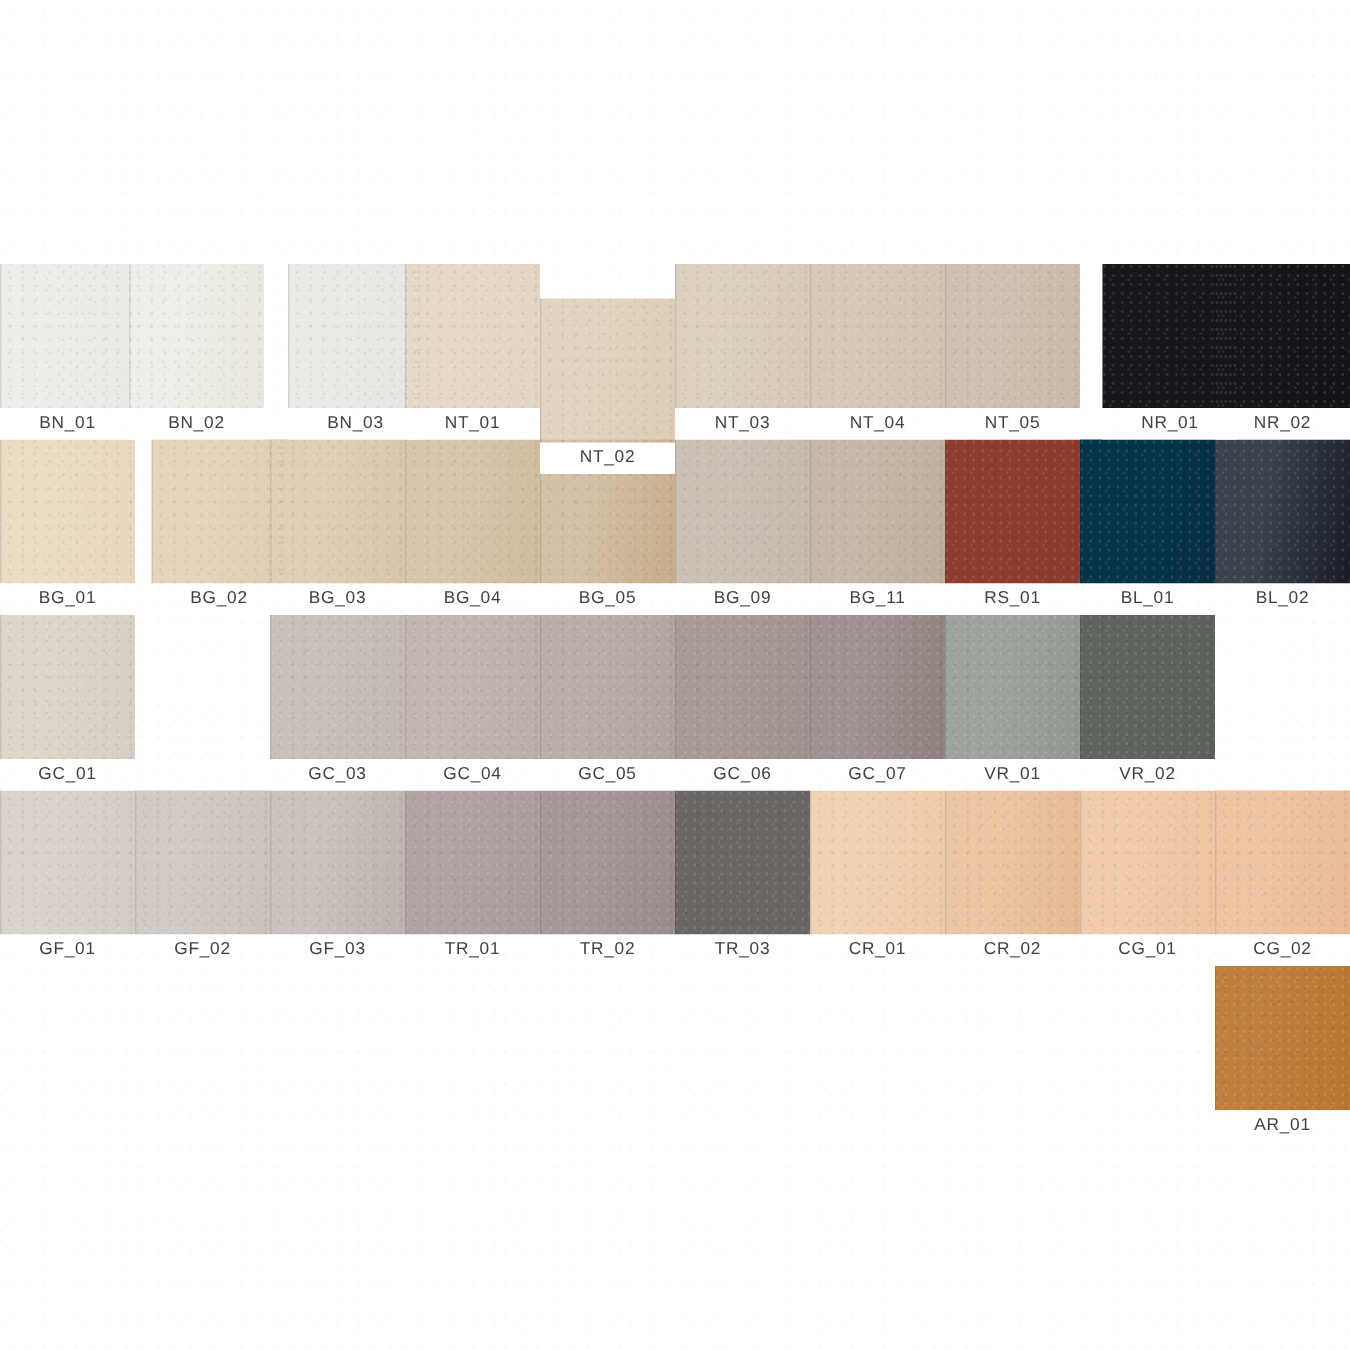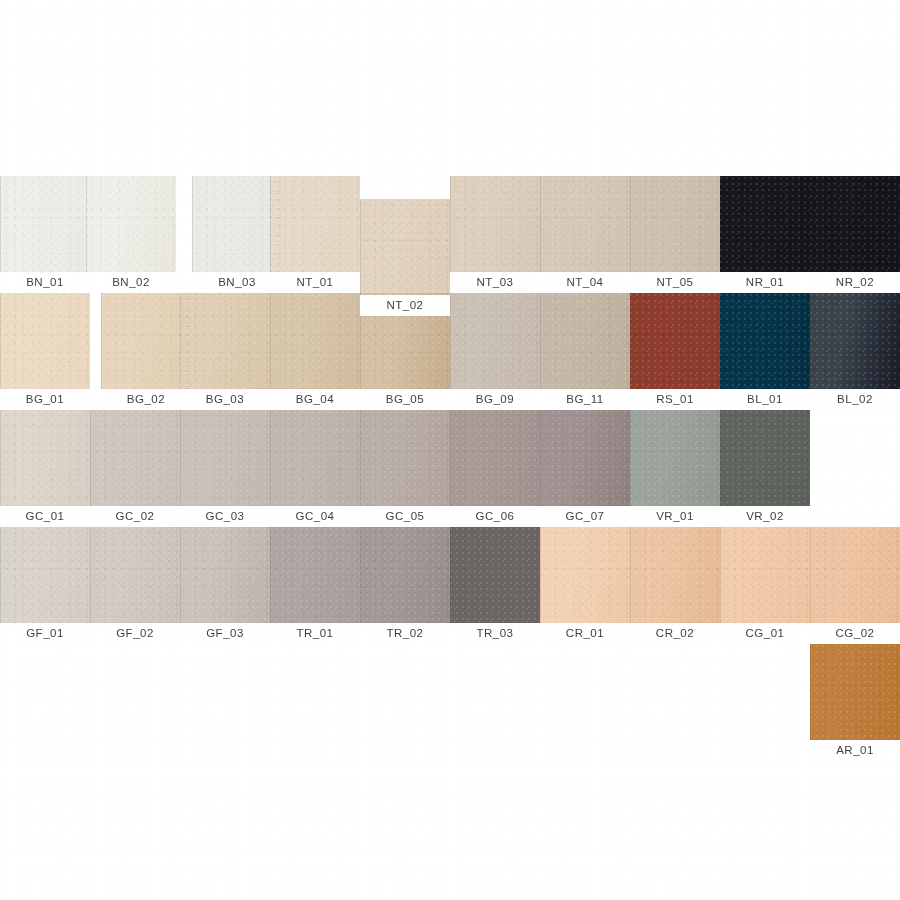--- a/index.html
+++ b/index.html
@@ -130,21 +130,21 @@
         <div class="swatch-label">NT_03</div>
       </div>
       <div class="swatch-cell" style="left: 540px;">
         <div class="swatch-chip" style="background: linear-gradient(100deg, rgb(215, 201, 183) 0%, rgb(215, 201, 183) 38%, rgb(208, 194, 176) 100%);"></div>
         <div class="swatch-label">NT_04</div>
       </div>
       <div class="swatch-cell" style="left: 630px;">
         <div class="swatch-chip" style="background: linear-gradient(100deg, rgb(207, 193, 177) 0%, rgb(207, 193, 177) 38%, rgb(200, 186, 169) 100%);"></div>
         <div class="swatch-label">NT_05</div>
       </div>
-      <div class="swatch-cell" style="left: 720px;">
+      <div class="swatch-cell" style="left: 720px; padding-left: 15px;">
         <div class="swatch-chip" style="background: linear-gradient(100deg, rgb(22, 23, 29) 0%, rgb(22, 23, 29) 38%, rgb(20, 21, 27) 100%);"></div>
         <div class="swatch-label">NR_01</div>
       </div>
       <div class="swatch-cell" style="left: 810px;">
         <div class="swatch-chip" style="background: linear-gradient(100deg, rgb(21, 22, 27) 0%, rgb(21, 22, 27) 38%, rgb(19, 20, 25) 100%);"></div>
         <div class="swatch-label">NR_02</div>
       </div>
     </div>
     <div class="swatch-row">
       <div class="swatch-cell" style="left: 0px;">
@@ -186,24 +186,20 @@
       <div class="swatch-cell" style="left: 810px;">
         <div class="swatch-chip" style="background: linear-gradient(100deg, rgb(58, 66, 76) 0%, rgb(58, 66, 76) 38%, rgb(23, 27, 38) 100%);"></div>
         <div class="swatch-label">BL_02</div>
       </div>
     </div>
     <div class="swatch-row">
       <div class="swatch-cell" style="left: 0px;">
         <div class="swatch-chip" style="background: linear-gradient(100deg, rgb(221, 214, 203) 0%, rgb(221, 214, 203) 38%, rgb(214, 206, 195) 100%);"></div>
         <div class="swatch-label">GC_01</div>
       </div>
-      <div class="swatch-cell" style="left: 90px;">
-        <div class="swatch-chip" style="background: linear-gradient(100deg, rgb(207, 198, 192) 0%, rgb(207, 198, 192) 38%, rgb(200, 191, 185) 100%);"></div>
-        <div class="swatch-label">GC_02</div>
-      </div>
       <div class="swatch-cell" style="left: 180px;">
         <div class="swatch-chip" style="background: linear-gradient(100deg, rgb(201, 192, 186) 0%, rgb(201, 192, 186) 38%, rgb(194, 184, 178) 100%);"></div>
         <div class="swatch-label">GC_03</div>
       </div>
       <div class="swatch-cell" style="left: 270px;">
         <div class="swatch-chip" style="background: linear-gradient(100deg, rgb(193, 182, 177) 0%, rgb(193, 182, 177) 38%, rgb(185, 174, 169) 100%);"></div>
         <div class="swatch-label">GC_04</div>
       </div>
       <div class="swatch-cell" style="left: 360px;">
         <div class="swatch-chip" style="background: linear-gradient(100deg, rgb(186, 174, 169) 0%, rgb(186, 174, 169) 38%, rgb(176, 163, 158) 100%);"></div>

